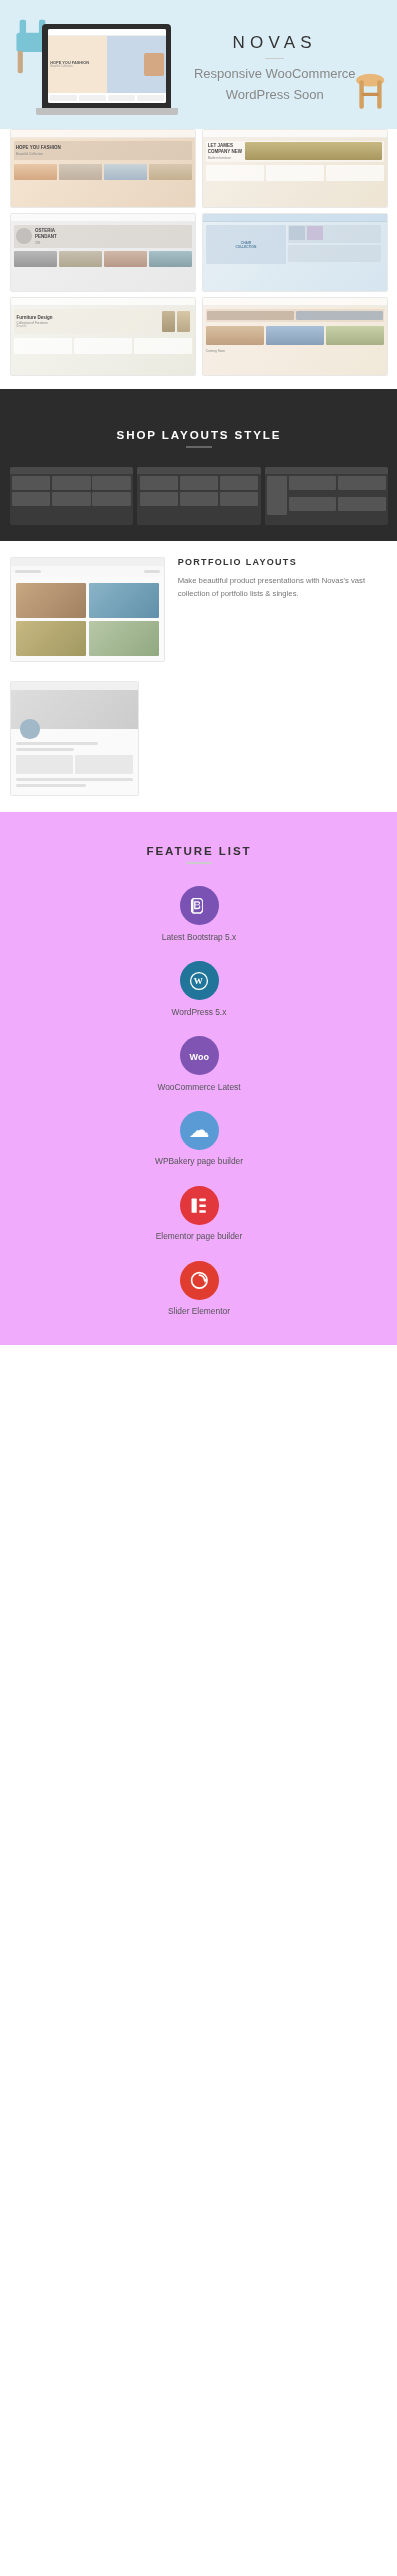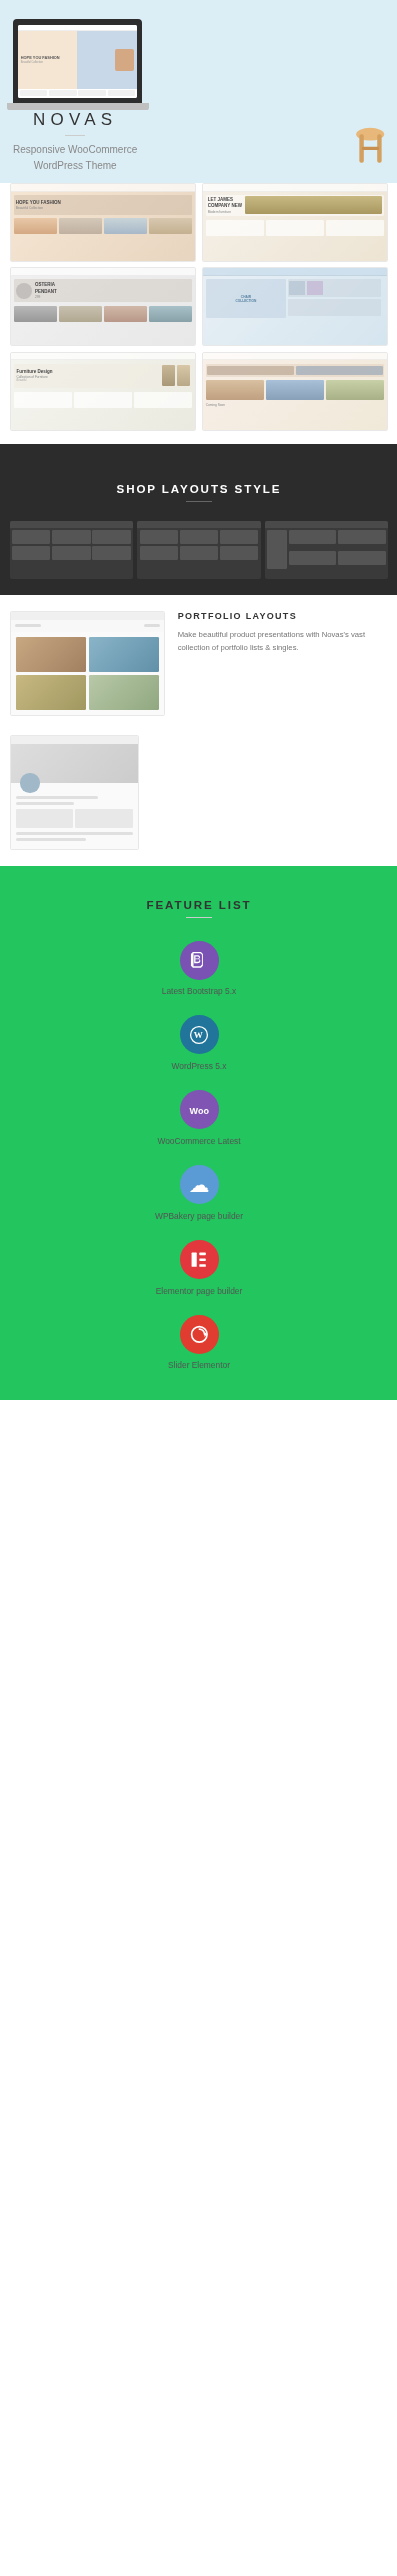--- a/index.html
+++ b/index.html
@@ -233,21 +233,21 @@
       margin-bottom: 6.5px;
     }
     .other-pages-text p {
       font-size: 7.7px;
       color: #777;
       line-height: 1.7;
     }
 
     
     .feature-section {
-      background: #22c55e;
+      background: #f0abfc;
       padding: 13px 9.7px 19.4px;
     }
     .feature-item {
       display: flex;
       flex-direction: column;
       align-items: center;
       padding: 9.7px 13px;
     }
     .feature-icon {
       width: 39px;
@@ -284,25 +284,24 @@
     .preview-subtitle-text {
       font-size: 3.2px;
       color: #888;
     }
 
     
     .hero-wrapper {
       background: #dceef5;
       padding: 19.4px 13px 9.7px;
       display: flex;
-      align-items: flex-start;
+      align-items: center;
       justify-content: center;
       min-height: 129px;
       position: relative;
-      flex-direction: column;
     }
     .hero-blue-stool {
       position: absolute;
       left: 9.7px;
       top: 13px;
     }
     .hero-right-stool {
       position: absolute;
       right: 9.7px;
       bottom: 13px;
@@ -355,21 +354,21 @@
       text-align: center;
     }
     .brand-name {
       font-size: 17px;
       letter-spacing: 5.2px;
       font-weight: 300;
       color: #333;
       text-transform: uppercase;
     }
     .brand-tagline {
-      font-size: 10px;
+      font-size: 13px;
       color: #888;
       line-height: 1.6;
       margin-top: 3.2px;
     }
     .pill-divider {
       width: 19.4px;
       height: 1.3px;
       background: #ccc;
       margin: 5.2px auto;
     }
@@ -414,21 +413,21 @@
       </div>
     </div>
     <div class="laptop-base"></div>
   </div>
 
   <div class="brand-center">
     <div class="brand-name">NOVAS</div>
     <div class="pill-divider"></div>
     <div class="brand-tagline">
       <span>Responsive WooCommerce</span><br>
-      <span>WordPress Theme</span>
+      <span>WordPress Soon</span>
     </div>
   </div>
 
   <div class="hero-right-stool">
     <svg width="35" height="48" viewBox="0 0 55 75" fill="none">
       <ellipse cx="27" cy="22" rx="22" ry="10" fill="#e8b87a"></ellipse>
       <rect x="10" y="22" width="7" height="45" rx="3" fill="#d4a060"></rect>
       <rect x="38" y="22" width="7" height="45" rx="3" fill="#d4a060"></rect>
       <rect x="14" y="42" width="27" height="5" rx="2" fill="#c89050"></rect>
     </svg>

